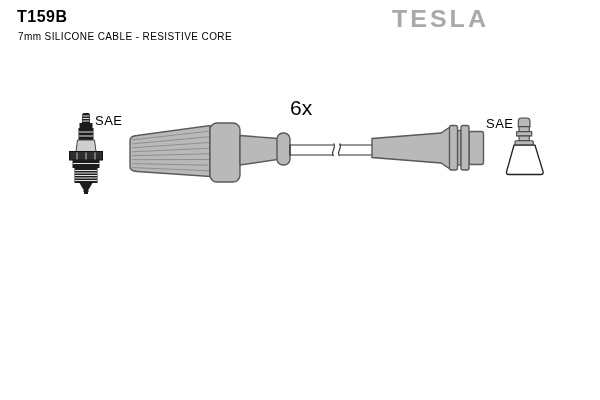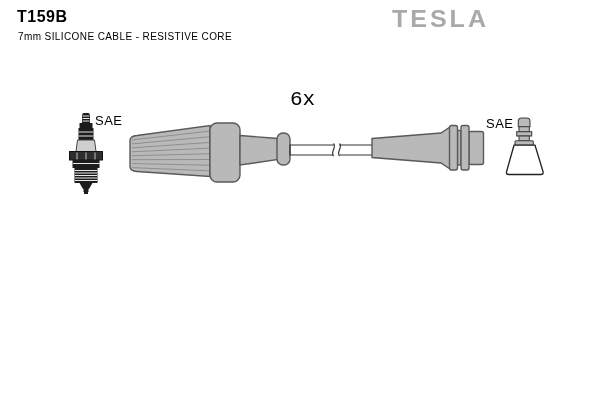--- a/index.html
+++ b/index.html
@@ -40,22 +40,22 @@
     letter-spacing:3px;line-height:1;
     transform:scaleY(0.92);transform-origin:top left;
   }
   .sae-label{
     font-size:13px;font-weight:normal;color:var(--text);
     letter-spacing:0.5px;line-height:1;
   }
   .sae-left{left:95px;top:114px;}
   .sae-right{left:486px;top:117px;}
   .qty-label{
-    left:290px;top:89px;
-    font-size:21px;color:var(--text);line-height:1;font-family:Liberation Mono, monospace;
+    left:290px;top:97px;
+    font-size:21px;color:var(--text);line-height:1;
   }
   svg{display:block;}
   .part-shape{fill:var(--part-fill);stroke:var(--part-outline);stroke-width:1.4;}
   .part-line{stroke:#8f8f8f;stroke-width:1;fill:none;}
   .cable-line{stroke:var(--cable-outline);stroke-width:1.2;fill:none;}
   .dark{fill:var(--plug-dark);stroke:none;}
   .white-line{stroke:#ffffff;stroke-width:0.9;fill:none;}
   .lite-line{stroke:#c0c0c0;stroke-width:1;fill:none;}
   .insulator{fill:#cfcfcf;stroke:#444444;stroke-width:1;}
   .hexnut{fill:#2e2e2e;stroke:#111111;stroke-width:1;}

